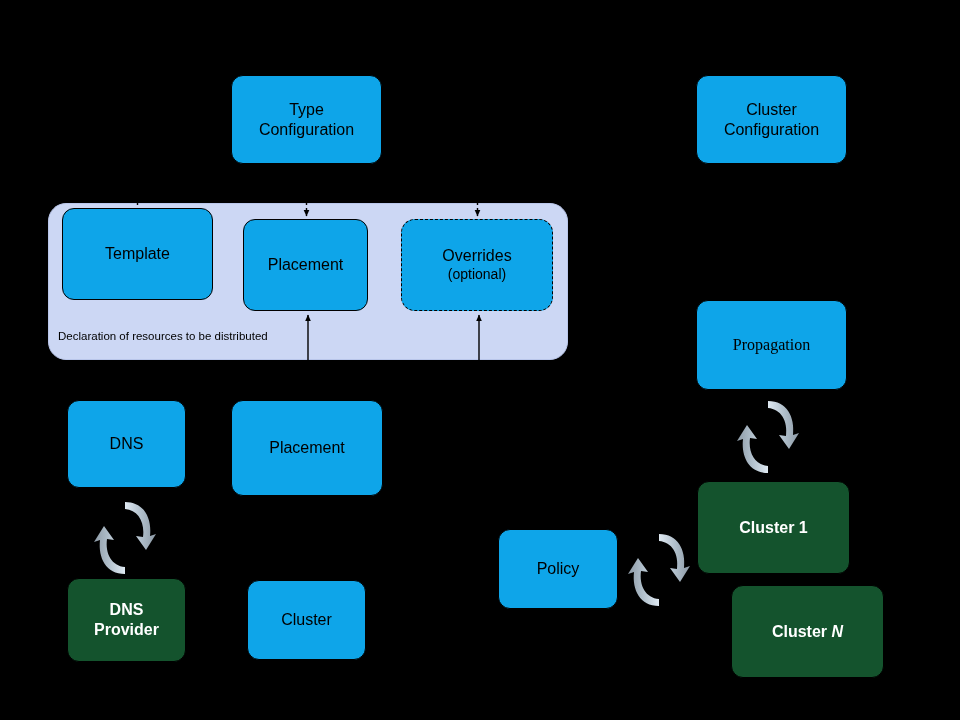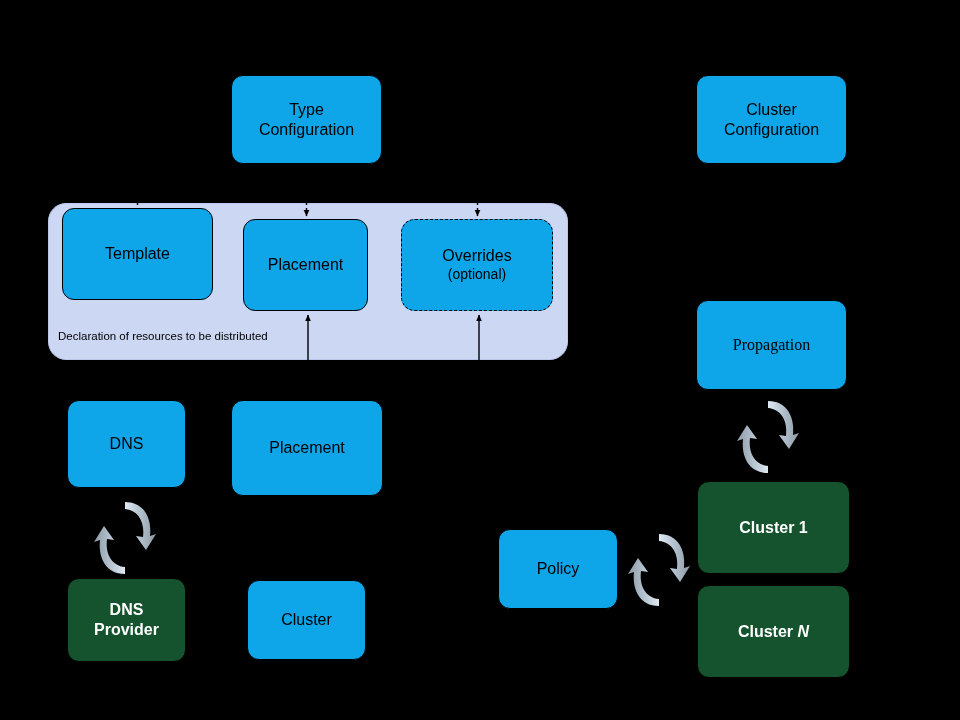--- a/index.html
+++ b/index.html
@@ -144,16 +144,16 @@
       <div class="node" style="left: 223px; top: 219px; width: 125px; height: 92px; margin-left: 20px;"><div>Placement</div></div>
       <div class="node dashed" style="left: 401px; top: 219px; width: 152px; height: 92px; flex-direction: column;"><div>Overrides</div><div class="sub">(optional)</div></div>
       <div class="node" style="left: 67px; top: 400px; width: 119px; height: 88px;"><div>DNS</div></div>
       <div class="node" style="left: 231px; top: 400px; width: 152px; height: 96px;"><div>Placement</div></div>
       <div class="node blue" style="left: 67px; top: 578px; width: 119px; height: 84px;"><div>DNS
 Provider</div></div>
       <div class="node" style="left: 247px; top: 580px; width: 119px; height: 80px;"><div>Cluster</div></div>
       <div class="node" style="left: 498px; top: 529px; width: 120px; height: 80px;"><div>Policy</div></div>
       <div class="node" style="left: 696px; top: 300px; width: 151px; height: 90px; font-family: Liberation Serif, serif;"><div>Propagation</div></div>
       <div class="node blue" style="left: 697px; top: 481px; width: 153px; height: 93px;"><div>Cluster 1</div></div>
-      <div class="node blue" style="left: 697px; top: 585px; width: 153px; height: 93px;"><div>Cluster <span class="ital">N</span></div></div>
+      <div class="node blue" style="left: 731px; top: 585px; width: 153px; height: 93px;"><div>Cluster <span class="ital">N</span></div></div>
     </div>
 
 </div>
 
 </body></html>

